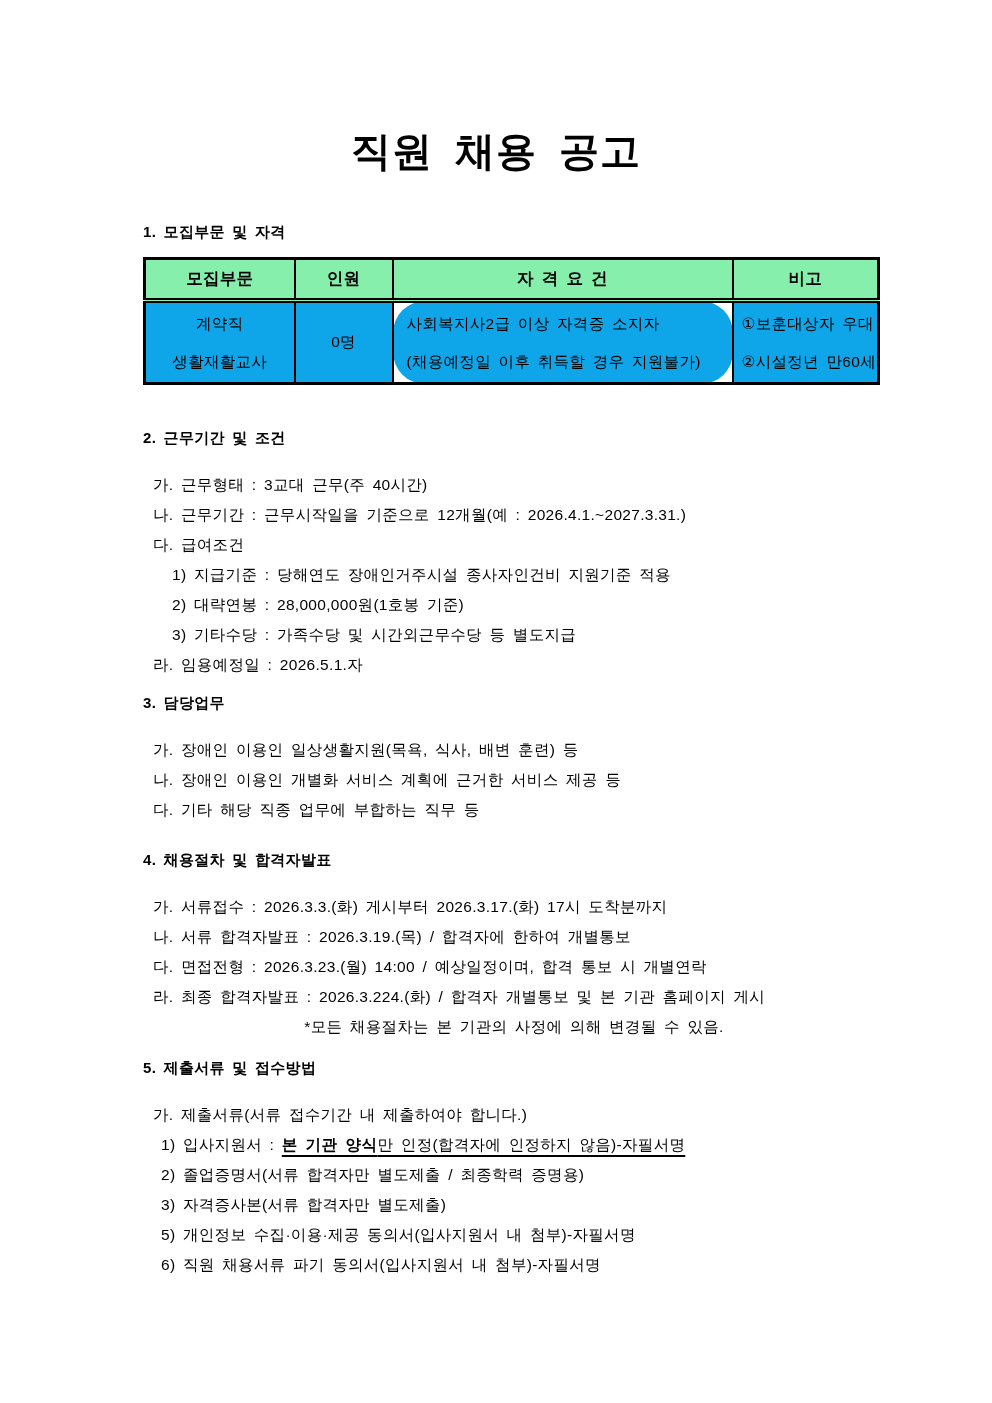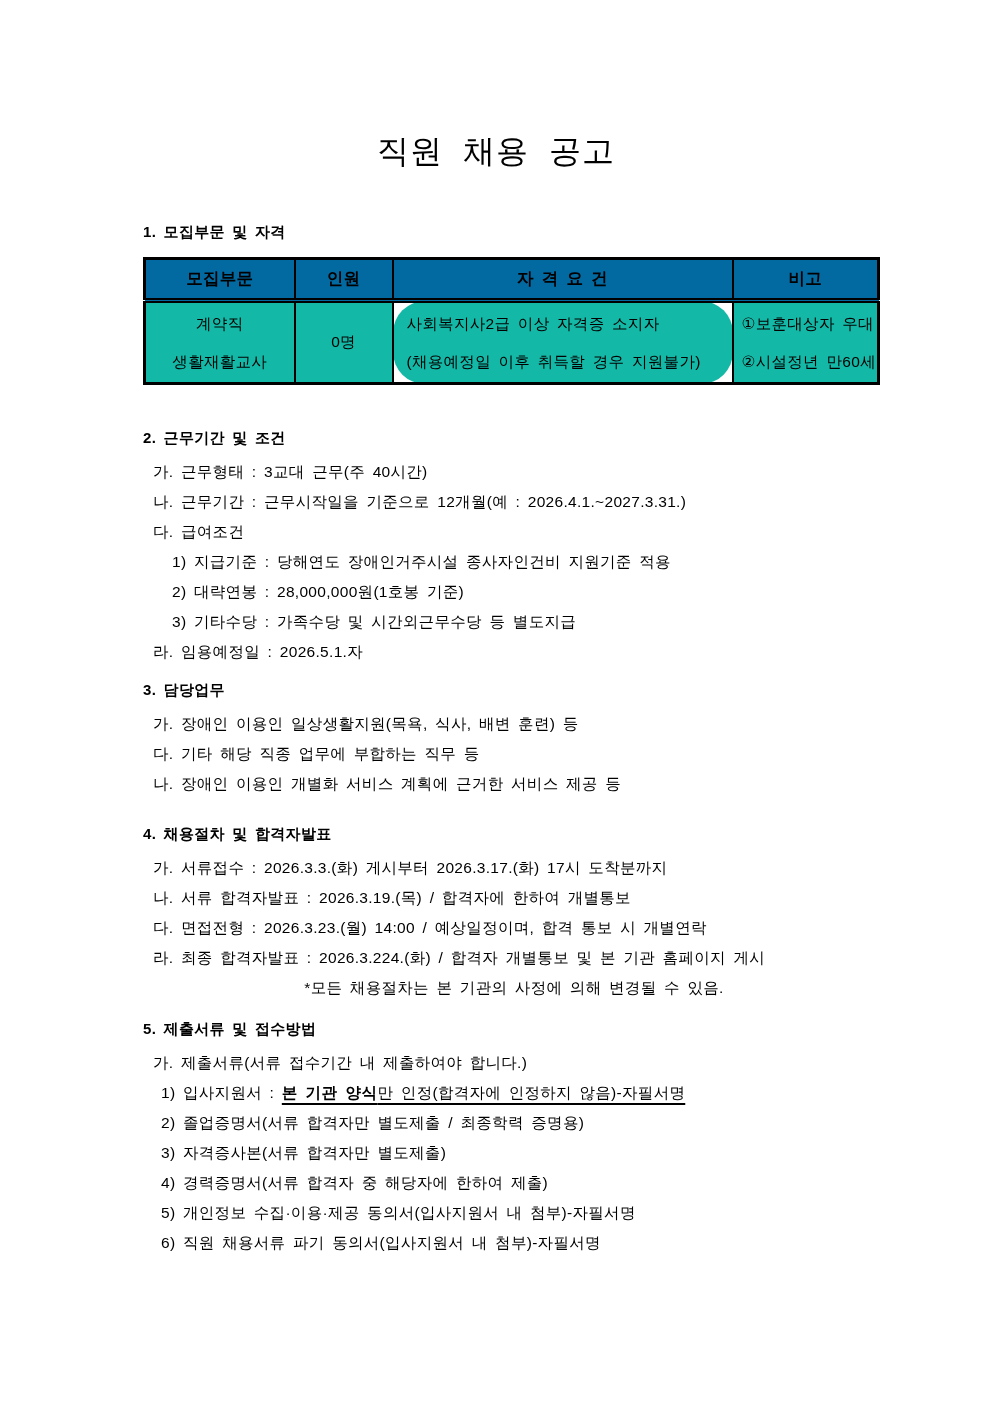--- a/index.html
+++ b/index.html
@@ -6,63 +6,63 @@
   body{
     width:992px;height:1403px;
     background:#ffffff;color:#000000;
     font-family:"Liberation Sans","DejaVu Sans",sans-serif;
     overflow:hidden;
   }
   .doc{width:992px;height:1403px;position:relative;}
   h1{
     margin:135px 0 0 0;
     text-align:center;
-    font-size:32px;line-height:33px;
-    font-weight:normal;
+    font-size:40px;line-height:33px;
+    font-weight:bold;
     letter-spacing:1px;word-spacing:10px;
   }
   .content{width:734px;margin-left:143px;}
   section{display:block;}
   h2{
     margin:0;font-size:15px;line-height:21px;
     font-weight:bold;letter-spacing:0.3px;word-spacing:3px;
   }
   .sec1{margin-top:53px;}
   .sec2{margin-top:42px;}
   .sec3{margin-top:12px;}
   .sec4{margin-top:24px;}
   .sec5{margin-top:15px;}
-  .lines{margin-top:9px;}
+  .lines{margin-top:22px;}
   .line{
     font-size:15.5px;line-height:30px;
     letter-spacing:0.3px;word-spacing:3px;
     white-space:nowrap;
   }
   .lv1{padding-left:10px;}
   .lv2{padding-left:29px;}
   .lv2b{padding-left:18px;}
   .note{padding-left:8px;text-align:center;}
   
   table.recruit{
     border-collapse:collapse;table-layout:fixed;
     width:734px;margin-top:15px;
   }
   table.recruit th,table.recruit td{
     border:2px solid #000;
     font-size:15.5px;letter-spacing:0.3px;word-spacing:3px;
   }
   table.recruit{border:3px solid #000;}
   table.recruit th{
-    background:#0369a1;
+    background:#86efac;
     font-weight:bold;font-size:16.5px;
     height:36px;text-align:center;vertical-align:middle;
     border-bottom:5px double #000;
   }
   table.recruit td{
-    height:77px;vertical-align:middle;background:#14b8a6;
+    height:77px;vertical-align:middle;background:#0ea5e9;
   }
   td .cl{line-height:38px;}
   .c-center{text-align:center;}
   .c-left{text-align:left;padding-left:13px;border-radius:32px;}
   .c-note{text-align:left;padding-left:8px;}
   col.c1{width:150px;} col.c2{width:98px;} col.c3{width:340px;} col.c4{width:146px;}
   
   .u{
     text-decoration:underline;
     text-decoration-thickness:1.5px;
@@ -125,22 +125,22 @@
         <div class="line lv2">2) 대략연봉 : 28,000,000원(1호봉 기준)</div>
         <div class="line lv2">3) 기타수당 : 가족수당 및 시간외근무수당 등 별도지급</div>
         <div class="line lv1">라. 임용예정일 : 2026.5.1.자</div>
       </div>
     </section>
 
     <section class="sec3">
       <h2>3. 담당업무</h2>
       <div class="lines">
         <div class="line lv1">가. 장애인 이용인 일상생활지원(목욕, 식사, 배변 훈련) 등</div>
+        <div class="line lv1">나. 장애인 이용인 개별화 서비스 계획에 근거한 서비스 제공 등</div>
         <div class="line lv1">다. 기타 해당 직종 업무에 부합하는 직무 등</div>
-        <div class="line lv1">나. 장애인 이용인 개별화 서비스 계획에 근거한 서비스 제공 등</div>
       </div>
     </section>
 
     <section class="sec4">
       <h2>4. 채용절차 및 합격자발표</h2>
       <div class="lines">
         <div class="line lv1">가. 서류접수 : 2026.3.3.(화) 게시부터 2026.3.17.(화) 17시 도착분까지</div>
         <div class="line lv1">나. 서류 합격자발표 : 2026.3.19.(목) / 합격자에 한하여 개별통보</div>
         <div class="line lv1">다. 면접전형 : 2026.3.23.(월) 14:00 / 예상일정이며, 합격 통보 시 개별연락</div>
         <div class="line lv1">라. 최종 합격자발표 : 2026.3.224.(화) / 합격자 개별통보 및 본 기관 홈페이지 게시</div>
@@ -148,20 +148,19 @@
       </div>
     </section>
 
     <section class="sec5">
       <h2>5. 제출서류 및 접수방법</h2>
       <div class="lines">
         <div class="line lv1">가. 제출서류(서류 접수기간 내 제출하여야 합니다.)</div>
         <div class="line lv2b"><span>1) 입사지원서 : </span><span class="u"><b>본 기관 양식</b><span>만 인정(합격자에 인정하지 않음)-자필서명</span></span></div>
         <div class="line lv2b">2) 졸업증명서(서류 합격자만 별도제출 / 최종학력 증명용)</div>
         <div class="line lv2b">3) 자격증사본(서류 합격자만 별도제출)</div>
-        <div class="line lv2b">4) 경력증명서(서류 합격자 중 해당자에 한하여 제출)</div>
         <div class="line lv2b">5) 개인정보 수집·이용·제공 동의서(입사지원서 내 첨부)-자필서명</div>
         <div class="line lv2b">6) 직원 채용서류 파기 동의서(입사지원서 내 첨부)-자필서명</div>
       </div>
     </section>
 
   </div>
 </div>
 
 </body></html>

